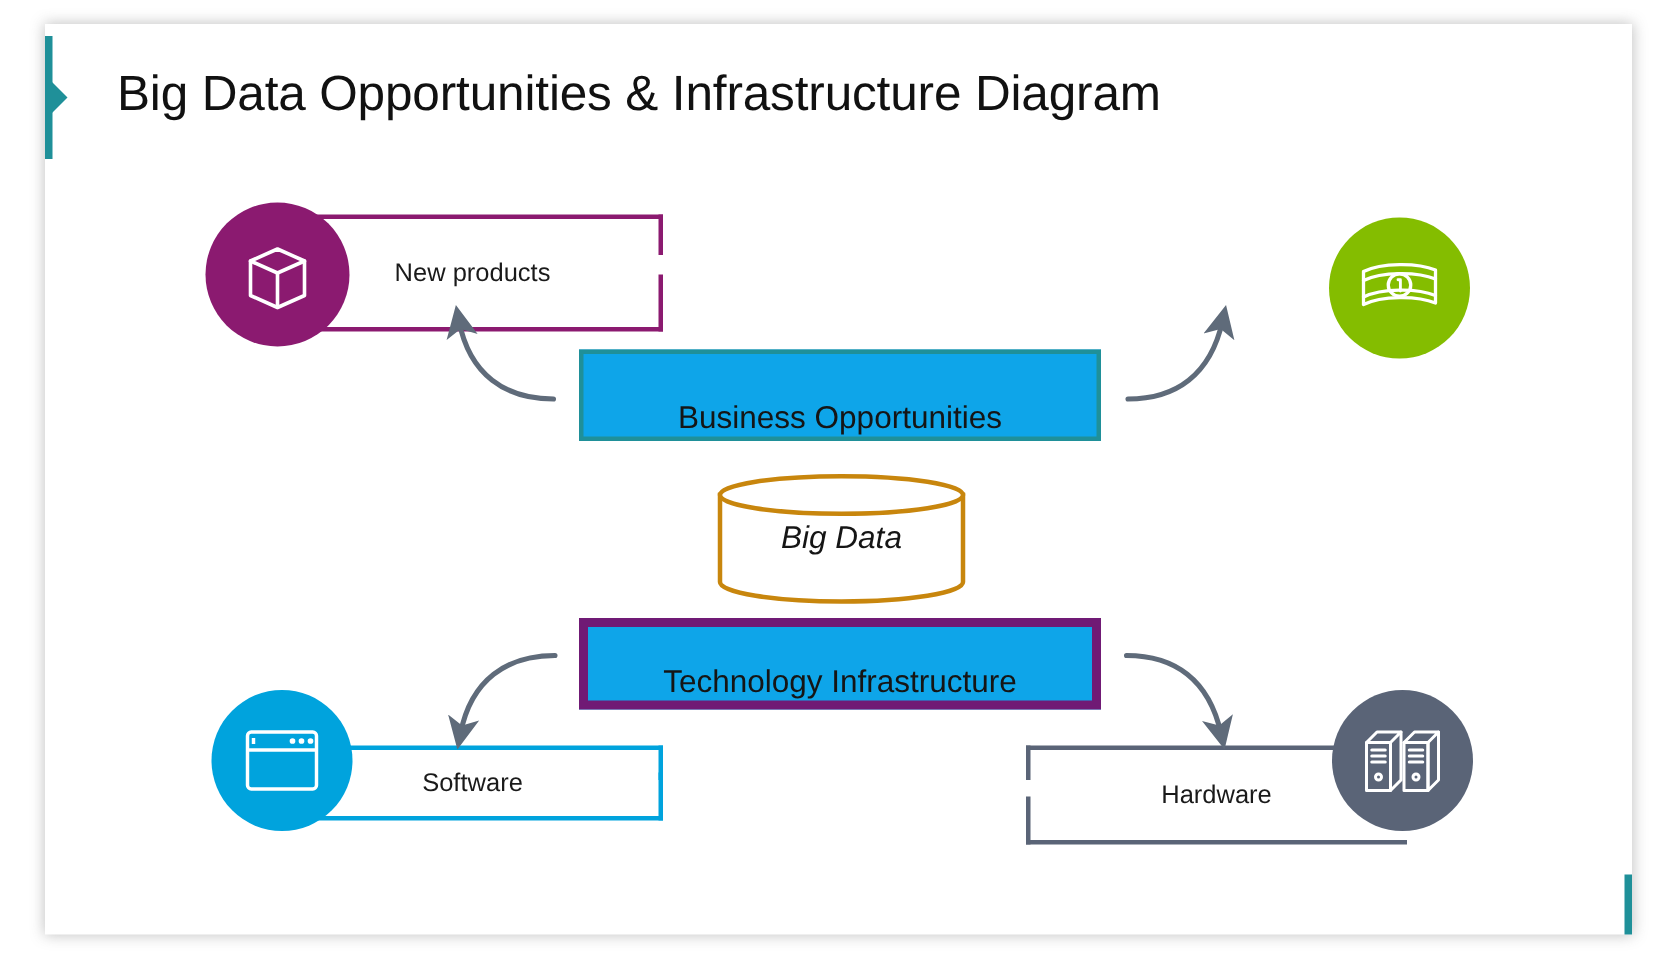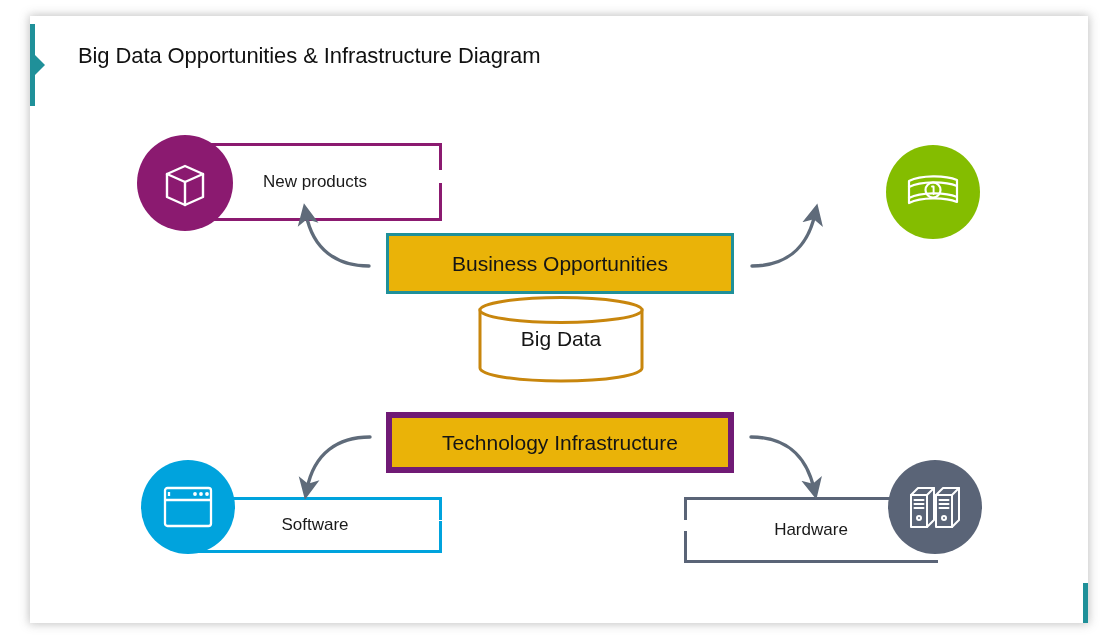--- a/index.html
+++ b/index.html
@@ -45,21 +45,21 @@
     position: absolute;
     left: 1083px; top: 583px;
     width: 5px; height: 40px;
     background: #1f9099;
   }
 
   
   #page-title {
     position: absolute;
     left: 78px; top: 43px;
-    font-size: 22px;
+    font-size: 33px;
     font-weight: 400;
     color: #111111;
     letter-spacing: -0.1px;
     white-space: nowrap;
   }
 
   
   .badge-circle {
     position: absolute;
     border-radius: 50%;
@@ -81,36 +81,36 @@
     text-align: center;
     line-height: 1.22;
     z-index: 3;
     position: relative;
   }
   .edge { position: absolute; background: currentColor; }
 
   
   .center-box {
     position: absolute;
-    background: #eab308;
+    background: #0ea5e9;
     display: flex;
-    align-items: center;
+    align-items: flex-end;
     justify-content: center;
   }
   .center-box .box-label {
     font-size: 21px;
     color: #151515;
     white-space: nowrap;
   }
 
   
   #cylinder {
     position: absolute;
-    left: 477px; top: 296px;
-    width: 168px; height: 86px;
+    left: 477px; top: 316px;
+    width: 168px; height: 86px; font-style: italic;
   }
   #cylinder-label {
     position: absolute;
     left: 0; top: 0;
     width: 168px; height: 86px;
     display: flex; align-items: center; justify-content: center;
     font-size: 21px;
     color: #151515;
     z-index: 4;
   }
@@ -174,21 +174,21 @@
       <path d="M3 14 L3 72 A 81 13 0 0 0 165 72 L165 14 Z" fill="#ffffff" stroke="#c8860d" stroke-width="3"></path>
       <ellipse cx="84" cy="14" rx="81" ry="12.5" fill="#ffffff" stroke="#c8860d" stroke-width="3"></ellipse>
     </svg>
     <div id="cylinder-label">Big Data</div>
   </div>
 
   <div class="center-box" style="left:386px; top:412px; width:348px; height:61px; border:6px solid #701a75;">
     <span class="box-label">Technology Infrastructure</span>
   </div>
 
-  <div class="frame" style="left:188px; top:497px; width:254px; height:56px; color:#00a3dd;">
+  <div class="frame" style="left:188px; top:497px; width:254px; height:50px; color:#00a3dd;">
     <div class="edge" style="left:0; top:0; width:254px; height:3px;"></div>
     <div class="edge" style="left:0; bottom:0; width:254px; height:3px;"></div>
     <div class="edge" style="right:0; top:0; width:3px; height:23px;"></div>
     <div class="edge" style="right:0; bottom:0; width:3px; height:32px;"></div>
     <span class="frame-label">Software</span>
   </div>
   <div class="badge-circle" style="left:141px; top:460px; width:94px; height:94px; background:#00a3dd;">
     <svg width="52" height="44" viewBox="0 0 52 44">
       <g fill="none" stroke="#ffffff" stroke-width="2.3" stroke-linejoin="round">
         <rect x="3" y="3" width="46" height="38" rx="2.5"></rect>

